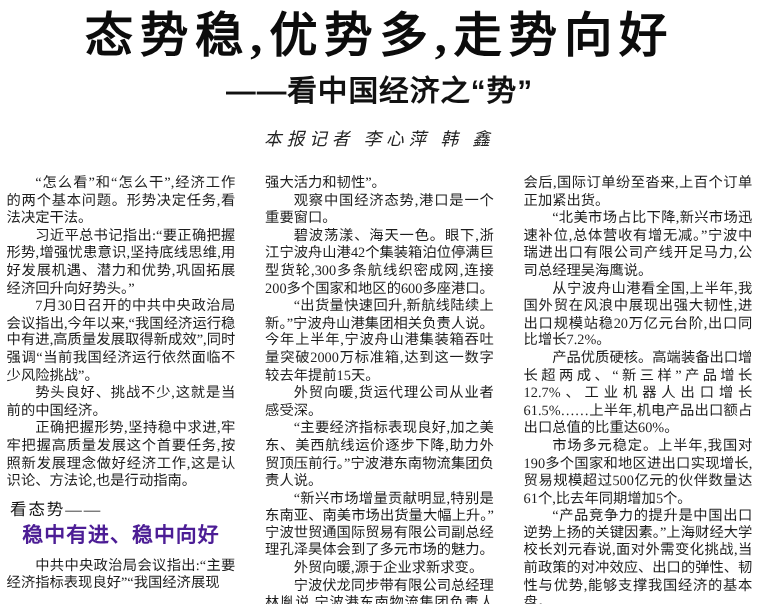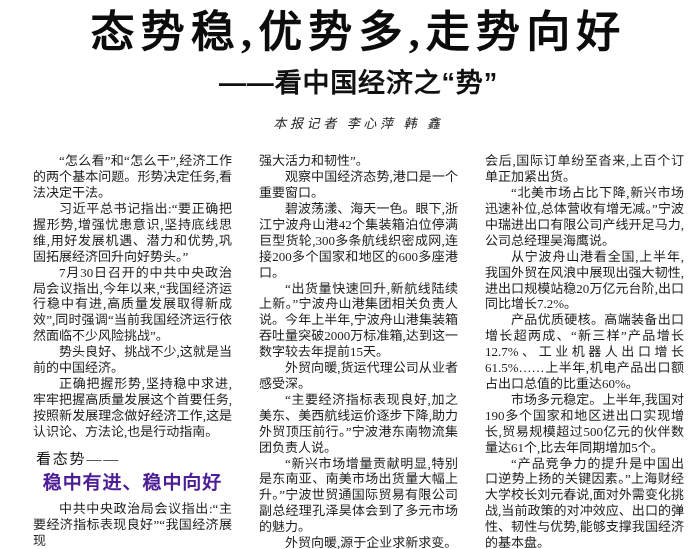--- a/index.html
+++ b/index.html
@@ -9,21 +9,20 @@
     width: 690px;
     height: 549px;
     overflow: hidden;
   }
   .page {
     width: 690px;
     height: 549px;
     box-sizing: border-box;
     color: #1c1c1c;
     font-family: "Liberation Serif", "DejaVu Serif", serif;
-    padding-left: 27px;
   }
   
   .header {
     text-align: center;
     padding-top: 8px;
   }
   .title {
     margin: 0;
     font-size: 44px;
     line-height: 1.15;
@@ -36,21 +35,21 @@
     margin: 10px 0 0 0;
     font-size: 27px;
     line-height: 1.1;
     font-weight: 700;
     letter-spacing: 0.03em;
     color: #111;
     font-family: "Liberation Sans", "DejaVu Sans", sans-serif;
   }
   .byline {
     margin-top: 15px;
-    font-size: 13px;
+    font-size: 16px;
     letter-spacing: 0.28em;
     color: #222;
     font-style: italic;
   }
   
   .columns {
     display: flex;
     gap: 27px;
     padding: 0 6px;
     margin-top: 21px;

